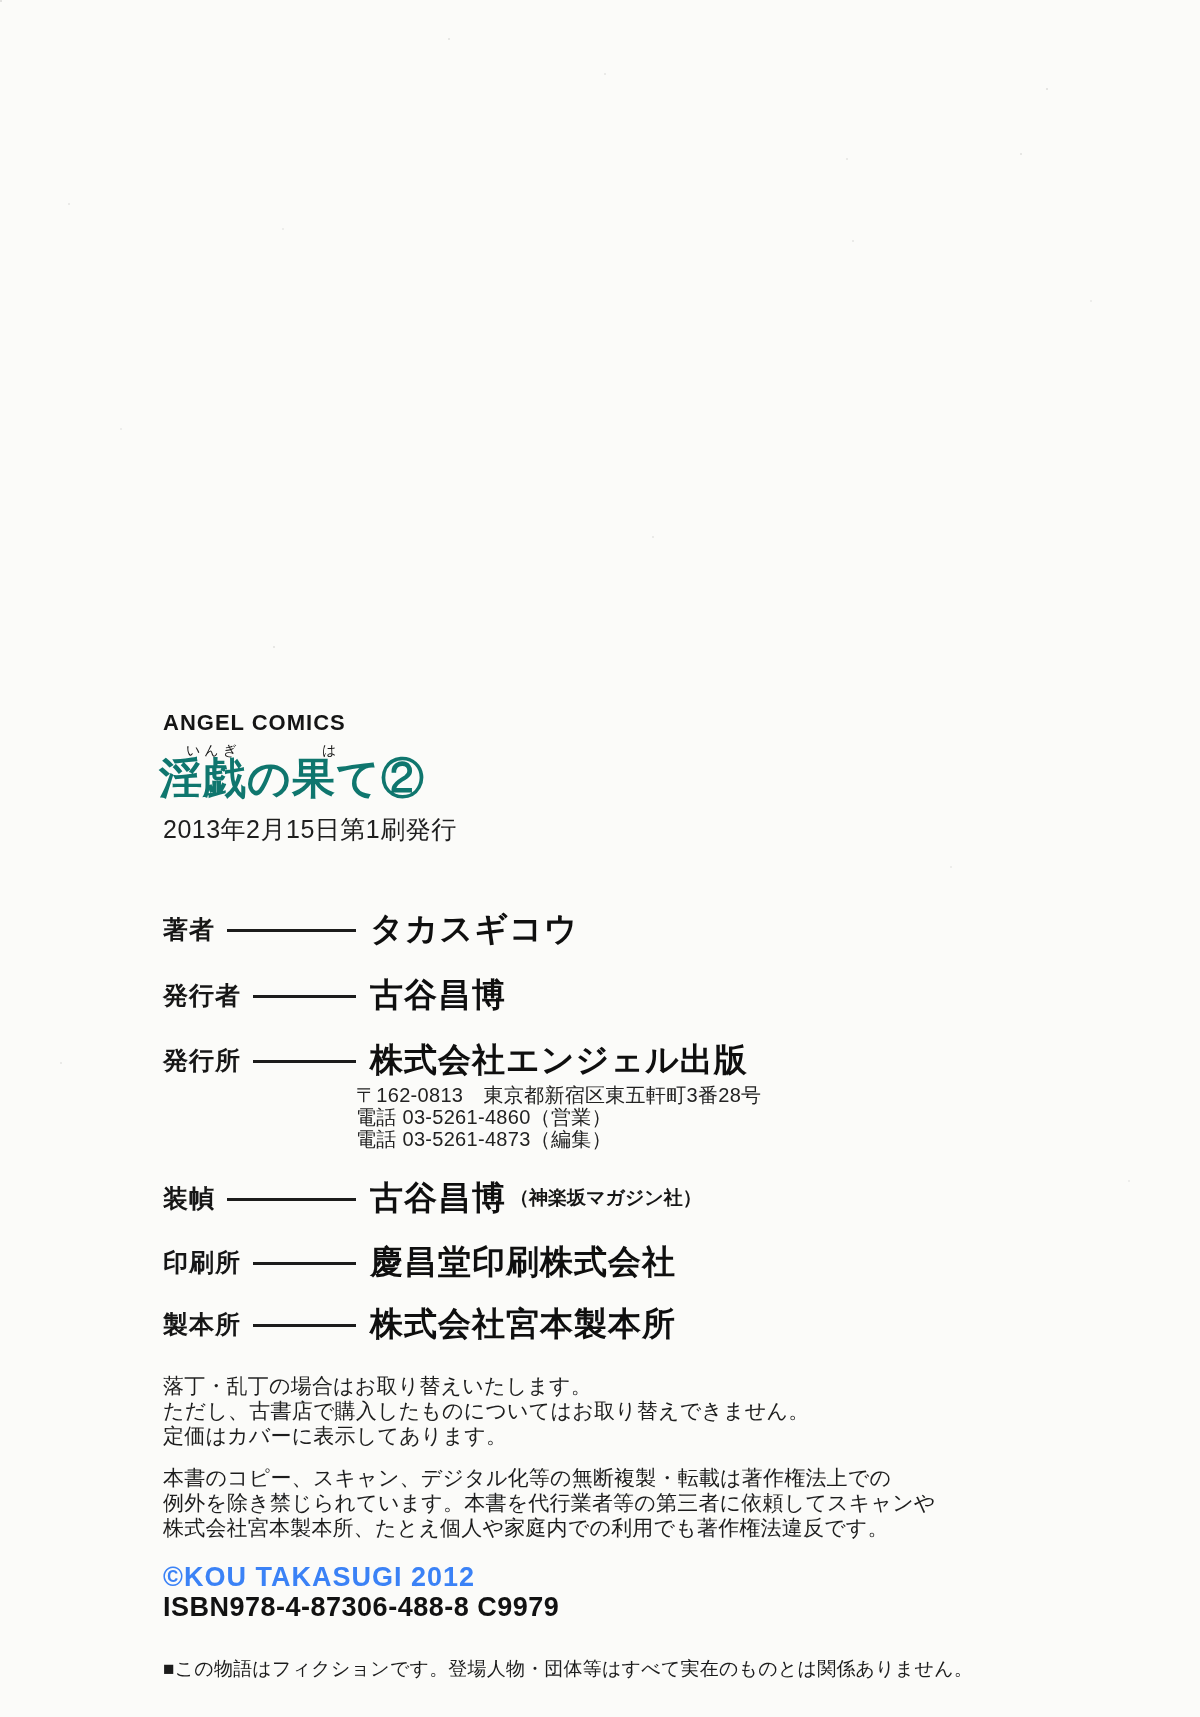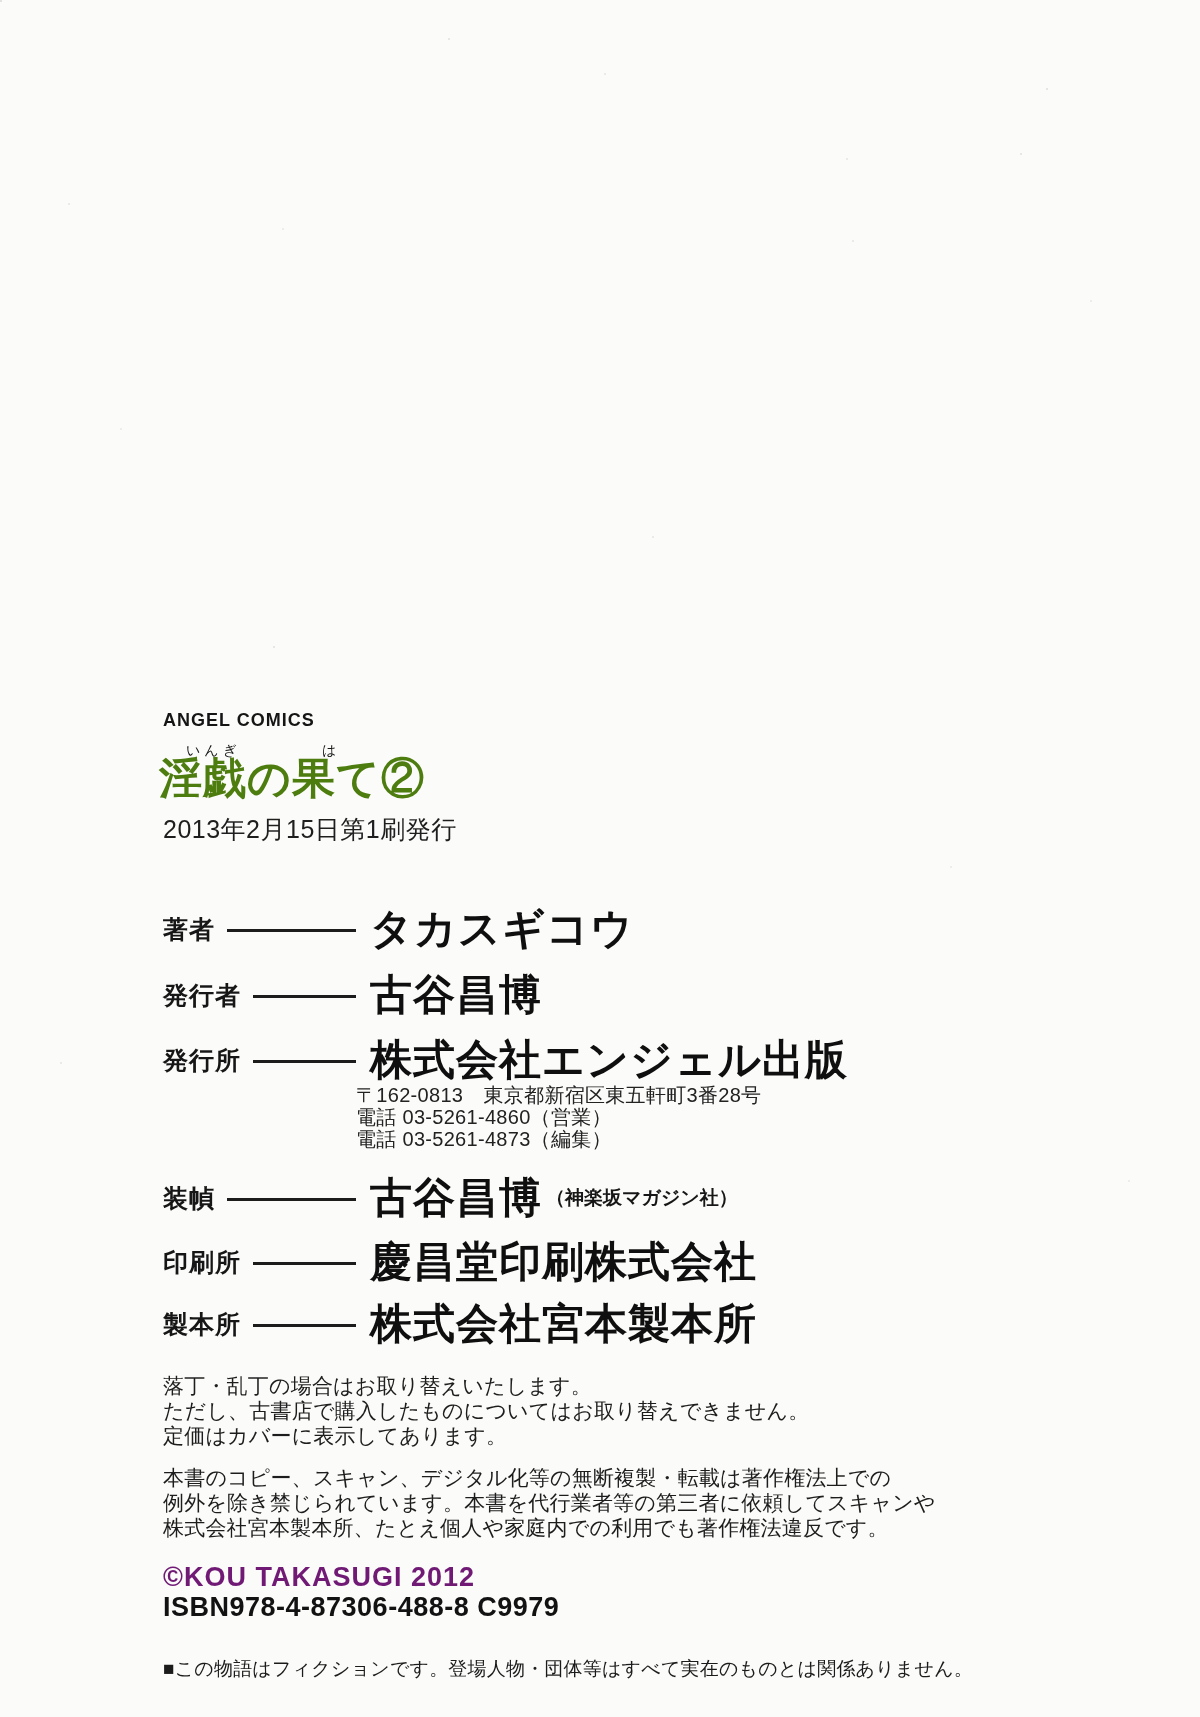--- a/index.html
+++ b/index.html
@@ -31,31 +31,31 @@
       273px 646px 0 rgba(70,70,70,.14),
       1090px 300px 0 rgba(70,70,70,.10),
       950px 866px 0 rgba(70,70,70,.10),
       60px 1062px 0 rgba(70,70,70,.12),
       1128px 1180px 0 rgba(70,70,70,.10),
       415px 1585px 0 rgba(70,70,70,.10);
   }
 
   .imprint{
     position:absolute;left:163px;top:710px;
-    font-size:18px;font-weight:700;letter-spacing:1px;color:#151515;
+    font-size:22px;font-weight:700;letter-spacing:1px;color:#151515;
   }
   .furigana{
     position:absolute;top:742px;
     font-size:14px;font-weight:400;letter-spacing:4px;color:#161616;
   }
   .furigana.f1{left:186px;}
   .furigana.f2{left:322px;}
   .book-title{
     position:absolute;left:159px;top:757px;
-    font-size:43px;font-weight:700;letter-spacing:1px;color:#4d7c0f;
+    font-size:43px;font-weight:700;letter-spacing:1px;color:#0f766e;
     line-height:1;
   }
   .edition{
     position:absolute;left:163px;top:813px;
     font-size:25px;color:#1e1e1e;letter-spacing:.5px;
   }
 
   .credit-row{
     position:absolute;left:163px;
     display:flex;align-items:center;height:44px;
@@ -63,38 +63,38 @@
   .credit-head{
     width:207px;flex:none;display:flex;align-items:center;
   }
   .credit-label{
     flex:none;font-size:25px;font-weight:700;color:#161616;letter-spacing:1px;
   }
   .leader-line{
     flex:1;height:3px;background:#1c1c1c;margin:2px 14px 0 12px;
   }
   .credit-value{
-    font-size:42px;font-weight:700;color:#0f0f0f;letter-spacing:1px;white-space:nowrap;
+    font-size:33px;font-weight:700;color:#0f0f0f;letter-spacing:1px;white-space:nowrap;
   }
   .credit-note{
     font-size:19px;font-weight:700;color:#161616;margin-left:4px;letter-spacing:0;
   }
   .pub-details{
     position:absolute;left:356px;top:1084px;
     font-size:20px;color:#222;line-height:22px;letter-spacing:.3px;
   }
   .notice{
     position:absolute;left:163px;
     font-size:21px;color:#1d1d1d;line-height:25px;letter-spacing:.2px;
   }
   .notice1{top:1373px;}
   .notice2{top:1465px;}
   .copyright{
     position:absolute;left:163px;top:1562px;
-    font-size:27px;font-weight:700;color:#701a75;letter-spacing:1px;
+    font-size:27px;font-weight:700;color:#3b82f6;letter-spacing:1px;
   }
   .isbn{
     position:absolute;left:163px;top:1592px;
     font-size:27px;font-weight:700;color:#121212;letter-spacing:.5px;
   }
   .fiction{
     position:absolute;left:163px;top:1656px;
     font-size:19px;color:#1b1b1b;letter-spacing:.2px;
   }
 </style>

